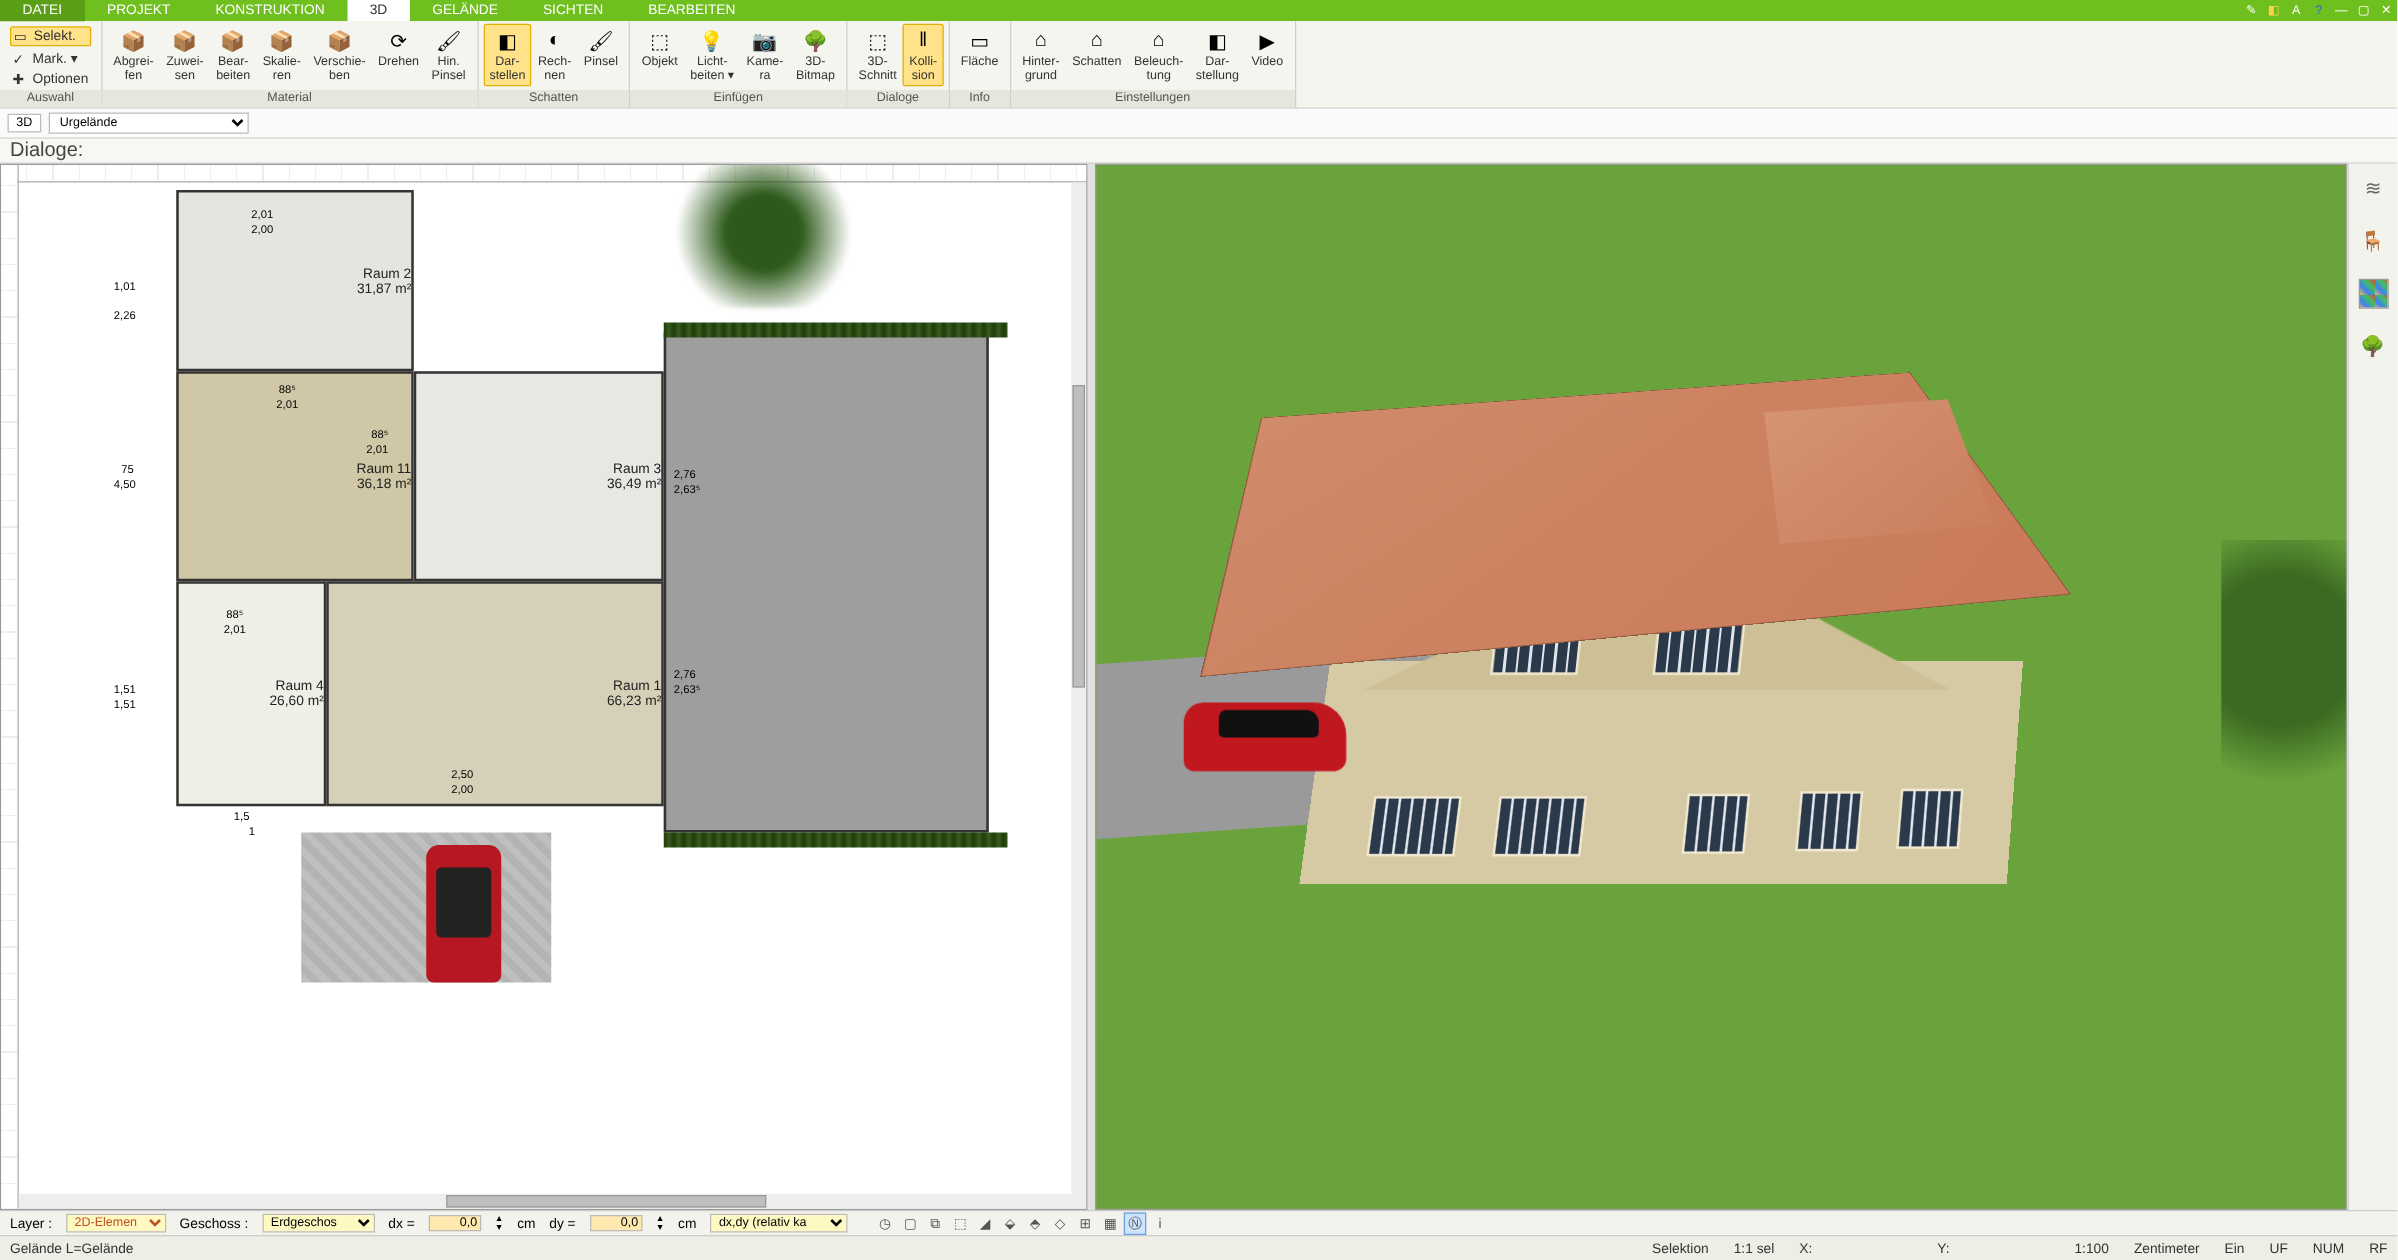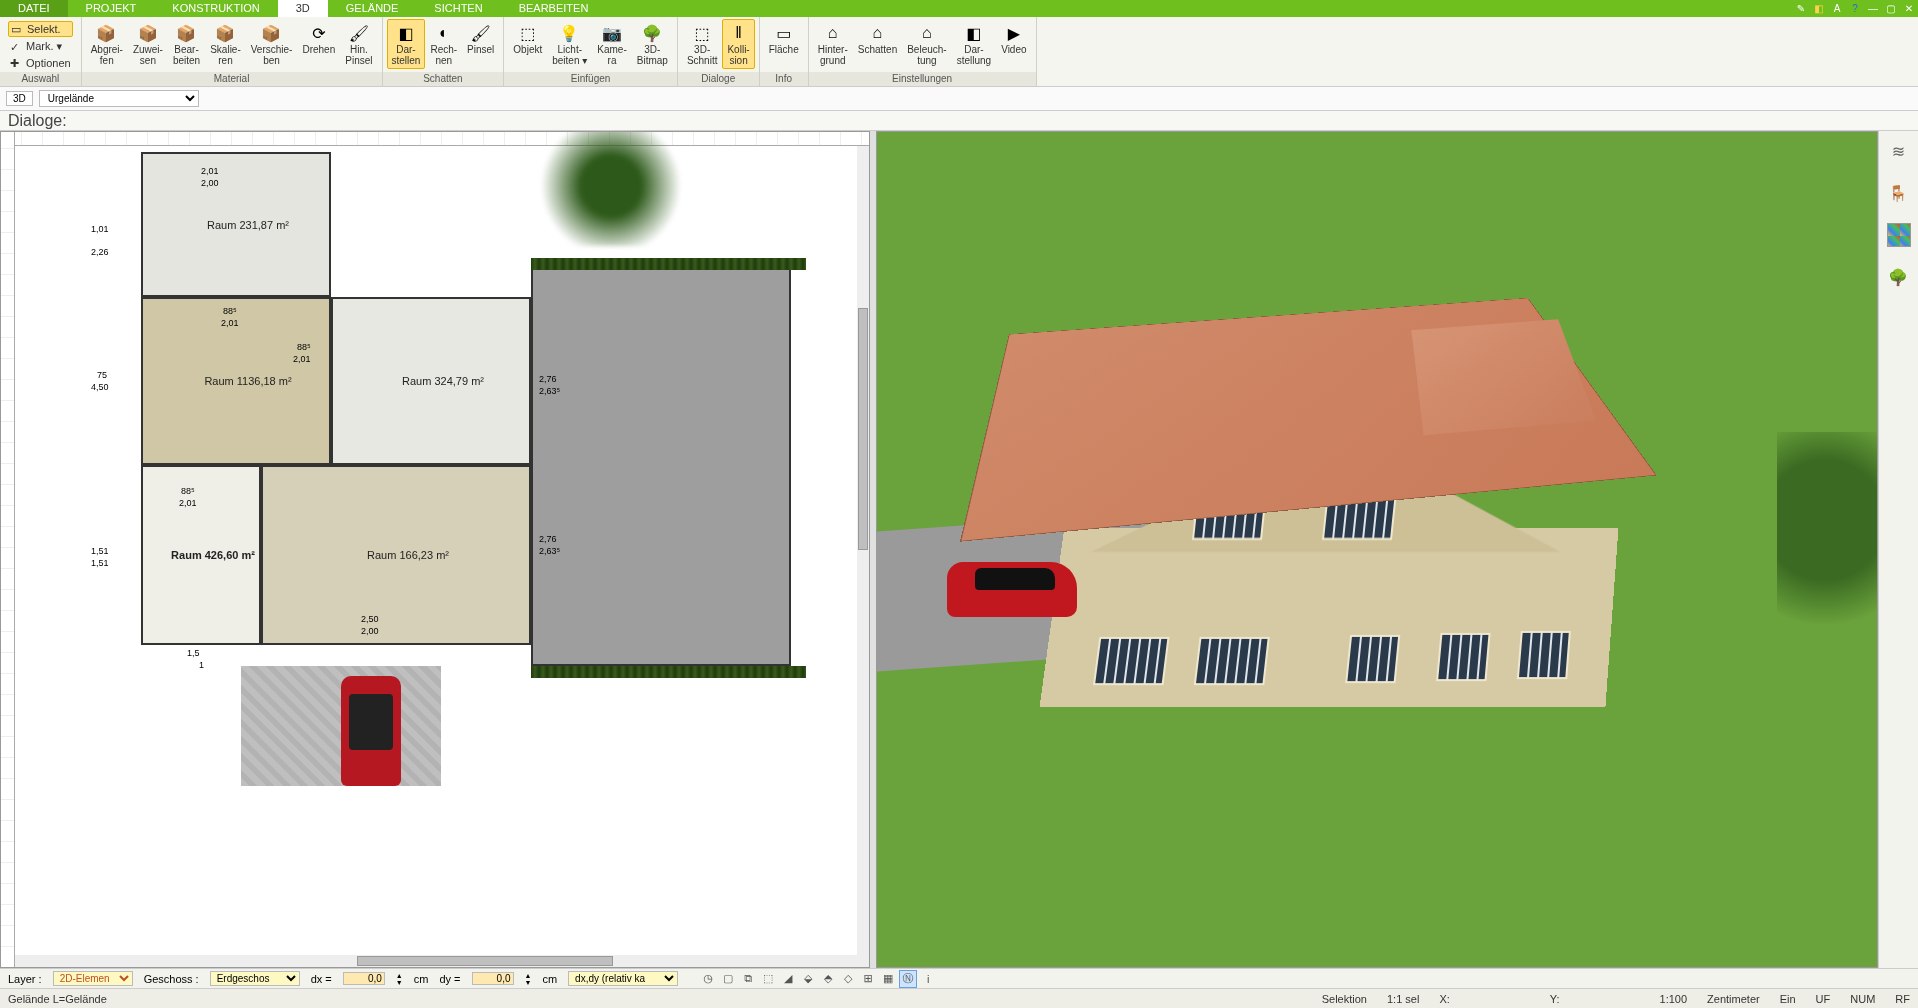--- a/index.html
+++ b/index.html
@@ -36,21 +36,21 @@
 #workspace { position: absolute; top: 131px; bottom: 40px; left: 0; right: 40px; display: flex; }
 #pane-2d, #pane-3d { position: relative; overflow: hidden; border: 1px solid #999; }
 #pane-2d { flex: 0 0 870px; background: #fff; }
 #splitter { flex: 0 0 6px; background: #e0e0e0; cursor: col-resize; }
 #pane-3d { flex: 1; background: linear-gradient(#6a9b3a,#5f8f33); }
 
 
 .ruler-h { position: absolute; top: 0; left: 0; right: 0; height: 14px; background: repeating-linear-gradient(90deg,#fff,#fff 20px,#eee 20px,#eee 21px); border-bottom: 1px solid #aaa; }
 .ruler-v { position: absolute; top: 0; left: 0; bottom: 0; width: 14px; background: repeating-linear-gradient(0deg,#fff,#fff 20px,#eee 20px,#eee 21px); border-right: 1px solid #aaa; }
 .plan { position: absolute; top: 14px; left: 60px; right: 10px; bottom: 14px; }
-.room { position: absolute; border: 2px solid #333; background: #efefe8; display: flex; flex-direction: row; align-items: center; justify-content: center; font-size: 10px; color: #222; padding-left: 24px; }
+.room { position: absolute; border: 2px solid #333; background: #efefe8; display: flex; flex-direction: column; align-items: flex-end; justify-content: center; font-size: 10px; color: #222; padding-left: 24px; }
 .room span { display: block; }
 .terrace { background: #9e9e9e; }
 .car { position: absolute; width: 60px; height: 110px; background: #b51820; border-radius: 10px 10px 6px 6px; }
 .car::before { content: ""; position: absolute; top: 18px; left: 8px; right: 8px; height: 56px; background: #222; border-radius: 4px; }
 .dim { position: absolute; font-size: 9px; color: #000; white-space: nowrap; }
 .tree2d { position:absolute; width:160px; height:120px; background: radial-gradient(circle at 50% 50%, #2d5a1a 30%, transparent 70%); filter: blur(2px); }
 .driveway { position:absolute; background: repeating-linear-gradient(45deg,#bfbfbf,#bfbfbf 6px,#b3b3b3 6px,#b3b3b3 12px); }
 .hedge { position:absolute; background: repeating-linear-gradient(90deg,#1d3c0c,#3a5a1d 4px,#1d3c0c 8px); }
 
 
@@ -280,23 +280,23 @@
         <div class="room" style="left: 80px; top: 6px; width: 190px; height: 145px; background: rgb(229, 229, 224);">
           <span>Raum 2</span>
           <span>31,87 m²</span>
         </div>
         <div class="room" style="left: 80px; top: 151px; width: 190px; height: 168px; background: rgb(207, 199, 165);">
           <span>Raum 11</span>
           <span>36,18 m²</span>
         </div>
         <div class="room" style="left: 270px; top: 151px; width: 200px; height: 168px; background: rgb(232, 232, 227);">
           <span>Raum 3</span>
-          <span>24,79 m²</span>
-        </div>
-        <div class="room" style="left: 80px; top: 319px; width: 120px; height: 180px; background: rgb(239, 239, 232); font-weight: bold;">
+          <span>36,49 m²</span>
+        </div>
+        <div class="room" style="left: 80px; top: 319px; width: 120px; height: 180px; background: rgb(239, 239, 232);">
           <span>Raum 4</span>
           <span>26,60 m²</span>
         </div>
         <div class="room" style="left: 200px; top: 319px; width: 270px; height: 180px; background: rgb(214, 208, 184);">
           <span>Raum 1</span>
           <span>66,23 m²</span>
         </div>
         <div class="hedge" style="left: 470px; top: 112px; width: 275px; height: 12px;"></div>
         <div class="hedge" style="left: 470px; top: 520px; width: 275px; height: 12px;"></div>
         <div class="driveway" style="left: 180px; top: 520px; width: 200px; height: 120px;"></div>

